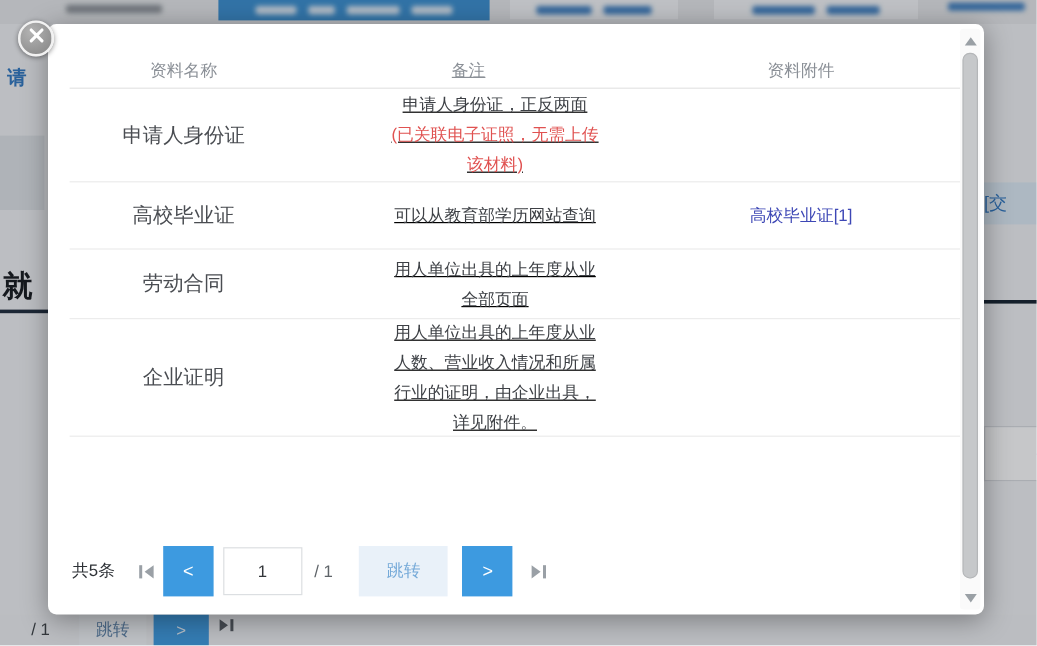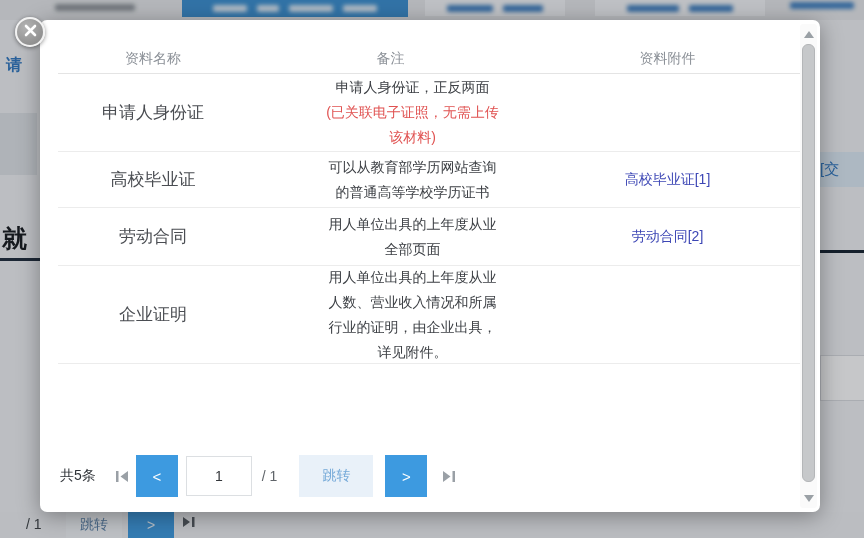--- a/index.html
+++ b/index.html
@@ -50,21 +50,21 @@
   .sb-up, .sb-down { position:absolute; left:0; width:17px; height:16px; display:flex; align-items:center; justify-content:center; }
   .sb-up { top:2px; } .sb-down { bottom:2px; }
   .tri-up { width:0; height:0; border-left:5px solid transparent; border-right:5px solid transparent; border-bottom:7px solid #9aa0a5; }
   .tri-down { width:0; height:0; border-left:5px solid transparent; border-right:5px solid transparent; border-top:7px solid #9aa0a5; }
   .sb-thumb { position:absolute; left:2px; top:20px; width:13px; height:438px; background:#c6c8ca; border-radius:6px; border:1px solid #b4b6b8; }
 
   
   .table { position:absolute; left:18px; top:24px; width:744px; }
   .trow { display:flex; align-items:center; border-bottom:1px solid #ececec; }
   .col-name { width:190px; text-align:center; font-size:17px; color:#4a4d52; }
-  .col-remark { width:285px; display:flex; justify-content:center; }
+  .col-remark { width:285px; display:flex; justify-content:center;text-decoration:underline; }
   .col-attach { flex:1; text-align:center; }
   .thead { height:30px; border-bottom:1px solid #e4e4e4; }
   .thead div { font-size:14px; color:#8b9097; }
   .remark-lines { text-align:center; font-size:14px; line-height:25px; color:#3d4045;margin-left:44px; }
   .remark-lines .red { color:#e05251; }
   .r1 { height:78px; } .r2 { height:56px; } .r3 { height:58px; } .r4 { height:98px; } .r5 { height:60px; }
   .attach-link { font-size:14px; color:#3d47b5; text-decoration:none; cursor:pointer; }
   .redact-blob { display:inline-block; vertical-align:middle; width:40px; height:28px; margin-right:2px;
                  background:#c9cdf0; border-radius:5px; filter:blur(4px); }
 
@@ -160,38 +160,34 @@
           </div>
         </div>
         <div class="col-attach"></div>
       </div>
 
       <div class="trow r2">
         <div class="col-name">高校毕业证</div>
         <div class="col-remark">
           <div class="remark-lines">
             <div>可以从教育部学历网站查询</div>
-            <div>的普通高等学校学历证书</div>
           </div>
         </div>
         <div class="col-attach">
           <a class="attach-link">高校毕业证[1]</a>
         </div>
       </div>
 
       <div class="trow r3">
         <div class="col-name">劳动合同</div>
         <div class="col-remark">
           <div class="remark-lines">
             <div>用人单位出具的上年度从业</div>
             <div>全部页面</div>
           </div>
-        </div>
-        <div class="col-attach">
-          <a class="attach-link">劳动合同[2]</a>
         </div>
       </div>
 
       <div class="trow r4">
         <div class="col-name">企业证明</div>
         <div class="col-remark">
           <div class="remark-lines">
             <div>用人单位出具的上年度从业</div>
             <div>人数、营业收入情况和所属</div>
             <div>行业的证明，由企业出具，</div>

